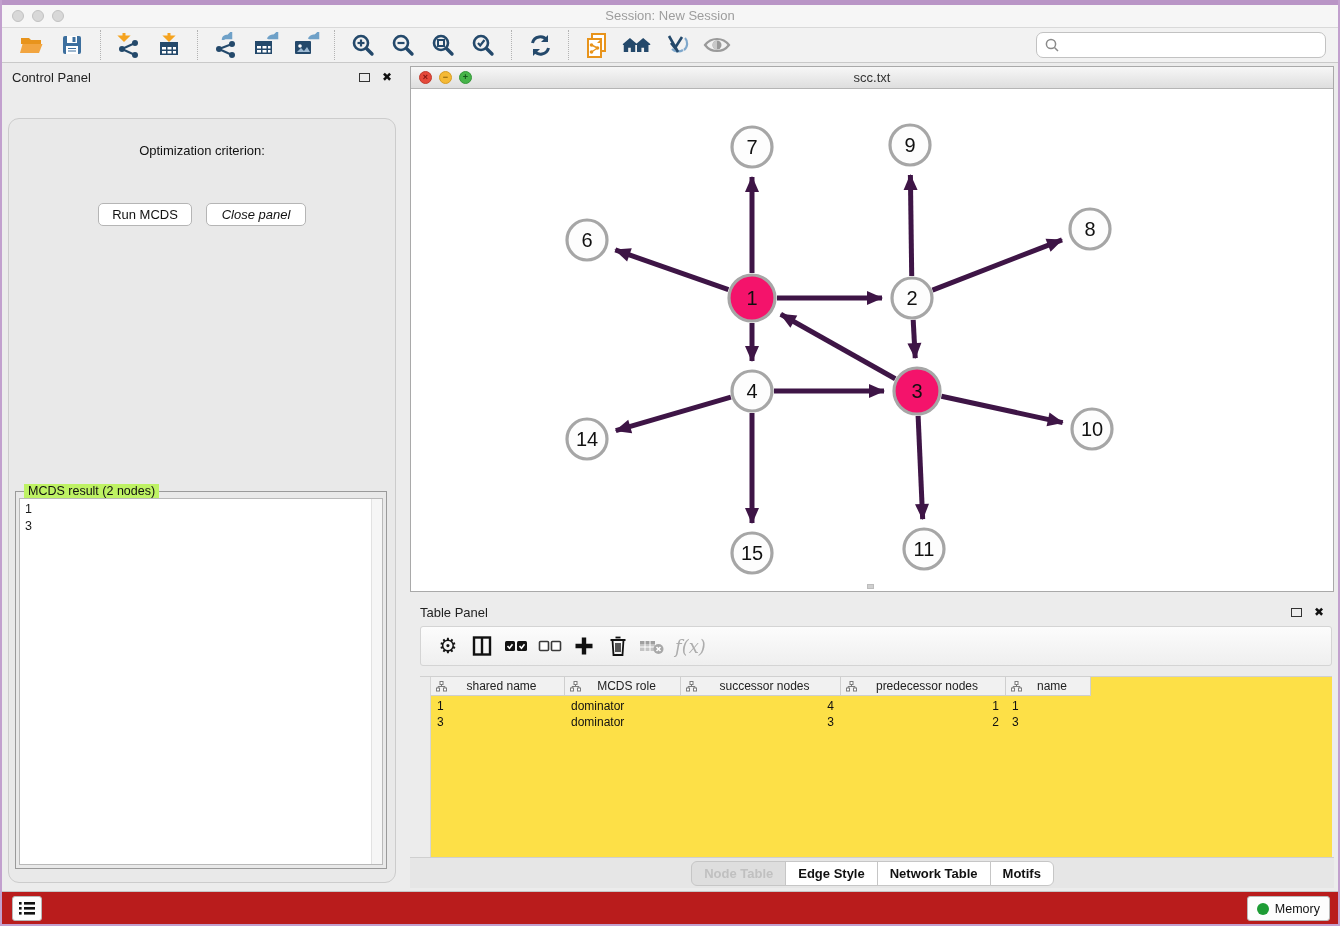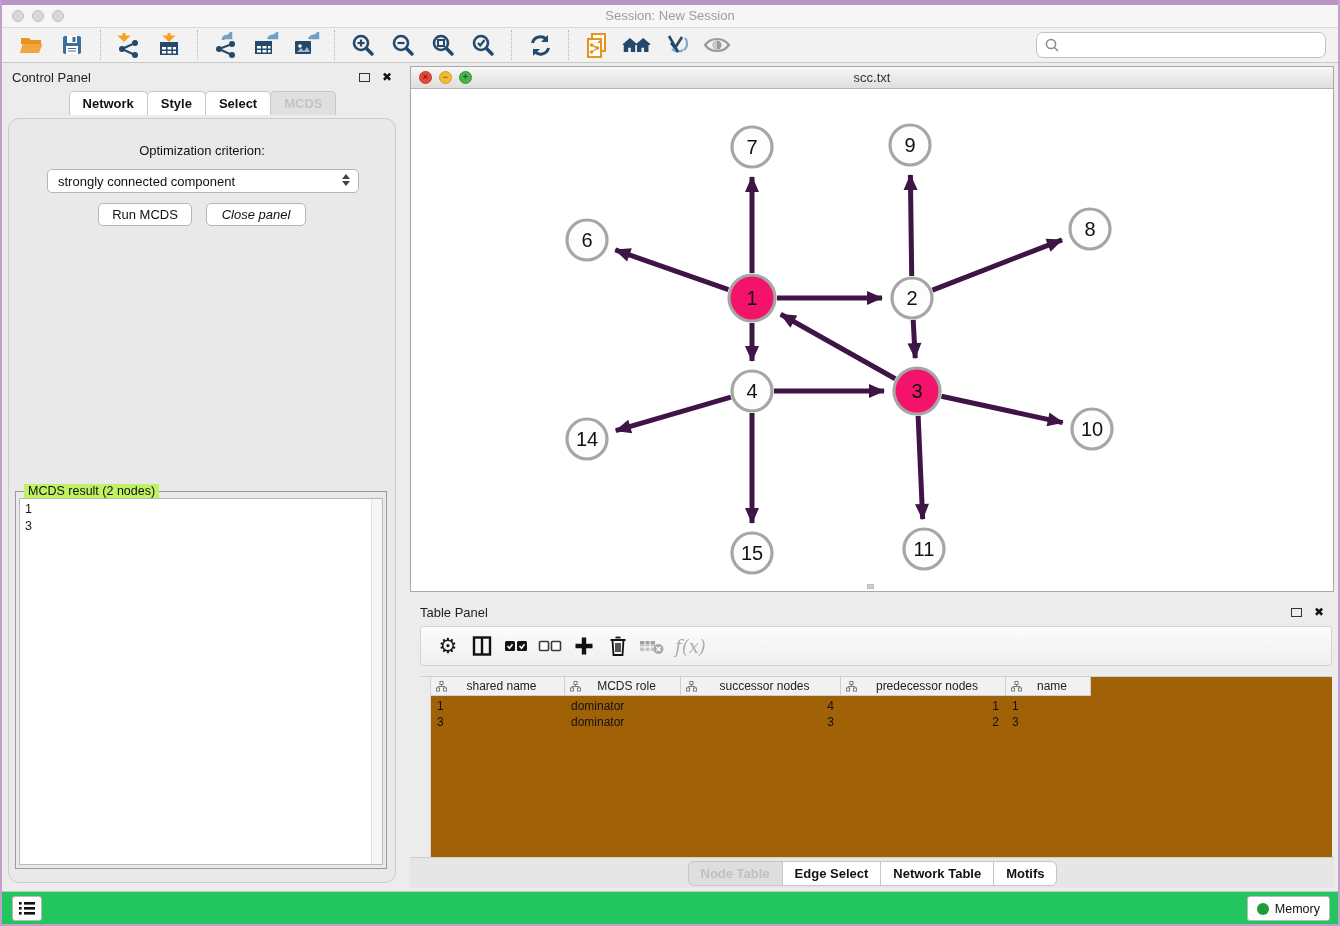--- a/index.html
+++ b/index.html
@@ -70,39 +70,39 @@
   #graph-svg { position:absolute; left:0; top:22px; }
   #net-drag { position:absolute; left:456px; bottom:2px; width:7px; height:5px; background:#cfcfcf; border:1px solid #bdbdbd; }
 
   
   #table-panel { left:408px; top:598px; width:924px; height:290px; }
   #tp-toolbar { position:absolute; left:10px; right:2px; top:28px; height:40px; background:linear-gradient(#fcfcfc,#efefef);
                 border:1px solid #d4d4d4; border-radius:3px; display:flex; align-items:center; padding-left:10px; }
   .tp-icon { width:34px; height:30px; display:flex; align-items:center; justify-content:center; }
   .gear-glyph { font-size:21px; color:#161616; font-family:"DejaVu Sans",sans-serif; }
   .fx-label { font-family:"DejaVu Serif",serif; font-style:italic; font-size:18px; color:#adadad; margin-left:6px; }
-  #tp-table { position:absolute; left:10px; right:2px; top:78px; bottom:31px; background:#a16207; border-top:1px solid #d0d0d0; }
+  #tp-table { position:absolute; left:10px; right:2px; top:78px; bottom:31px; background:#fde047; border-top:1px solid #d0d0d0; }
   #tp-gutter { position:absolute; left:0; top:0; bottom:0; width:11px; background:#ececec; border-right:1px solid #d5d5d5; }
   #tp-header { position:absolute; left:11px; top:0; height:19px; display:flex; }
   .th { background:#f1f1f1; border-right:1px solid #cfcfcf; border-bottom:1px solid #cfcfcf; display:flex;
         align-items:center; font-size:12px; color:#222; }
   .th .th-icon { margin:0 4px 0 5px; flex:0 0 auto; display:flex; }
   .th .th-label { flex:1; text-align:center; padding-right:12px; }
   .tr { position:absolute; left:11px; height:16px; display:flex; font-size:12px; color:#111; }
   .td { padding:1px 7px 0 6px; white-space:nowrap; }
   #tp-footer { position:absolute; left:0; right:0; bottom:0; height:31px; background:#e6e6e6; border-top:1px solid #cfcfcf;
                display:flex; align-items:center; justify-content:center; }
   .btab { font-size:13px; font-weight:600; padding:4px 12px; background:#fff; border:1px solid #c6c6c6;
           margin-right:-1px; color:#111; }
   .btab:first-child { border-radius:6px 0 0 6px; }
   .btab:last-child { border-radius:0 6px 6px 0; }
   .btab.disabled-look { background:#dedede; color:#c0c0c0; }
 
   
-  #status-bar { left:0; bottom:0; width:100%; height:33px; background:#22c55e; border-top:1px solid #c6c6c6; }
+  #status-bar { left:0; bottom:0; width:100%; height:33px; background:#b91c1c; border-top:1px solid #c6c6c6; }
   #list-btn { position:absolute; left:10px; top:4px; width:30px; height:25px; background:#fdfdfd; border:1px solid #b9b9b9;
               border-radius:3px; display:flex; align-items:center; justify-content:center; }
   #memory-btn { position:absolute; right:8px; top:4px; height:25px; background:#fdfdfd; border:1px solid #b9b9b9;
                 border-radius:3px; display:flex; align-items:center; padding:0 9px; gap:6px; font-size:12.5px; color:#111; }
   #memory-dot { width:12px; height:12px; border-radius:50%; background:#1e9c35; }
   svg { display:block; }
 </style>
 </head>
 <body>
 
@@ -267,35 +267,22 @@
   <input id="search-input" placeholder="" style="">
 </div>
 
 <div id="control-panel" class="abs">
   <div class="panel-header">
     <span>Control Panel</span>
     <span class="spacer"></span>
     <span class="float-icon"></span>
     <span class="close-icon">✖</span>
   </div>
-  <div class="tabs-row" id="cp-tabs">
-      <button class="tab">Network</button>
-      <button class="tab">Style</button>
-      <button class="tab">Select</button>
-      <button class="tab disabled-look">MCDS</button>
-    </div>
   <div id="cp-body">
     <div id="opt-label">Optimization criterion:</div>
-    <div id="criterion-select">
-      <span>strongly connected component</span>
-      <span class="stepper">
-          <span class="tri-up"></span>
-          <span class="tri-dn"></span>
-        </span>
-    </div>
     <button class="cp-btn" id="run-btn">Run MCDS</button>
     <button class="cp-btn" id="closepanel-btn">Close panel</button>
     <div id="result-group">
       <div id="result-legend">MCDS result (2 nodes)</div>
       <div id="result-list">
         <div id="result-scrollbar"></div>
       <div>1</div>
           <div>3</div>
         </div>
     </div>
@@ -491,21 +478,21 @@
           <div class="td" style="width: 134px; text-align: left;">3</div>
           <div class="td" style="width: 116px; text-align: left;">dominator</div>
           <div class="td" style="width: 160px; text-align: right;">3</div>
           <div class="td" style="width: 165px; text-align: right;">2</div>
           <div class="td" style="width: 85px; text-align: left;">3</div>
         </div>
       </div>
   </div>
   <div id="tp-footer">
       <button class="btab disabled-look">Node Table</button>
-      <button class="btab">Edge Select</button>
+      <button class="btab">Edge Style</button>
       <button class="btab">Network Table</button>
       <button class="btab">Motifs</button>
     </div>
 </div>
 
 <div id="status-bar" class="abs">
   <div id="list-btn">
     <svg width="20" height="17" viewBox="0 0 20 17">
       <rect x="2" y="2" width="2.6" height="2.6" fill="#111"></rect>
         <line x1="7" y1="3.3" x2="18" y2="3.3" stroke="#111" stroke-width="2.6"></line>

